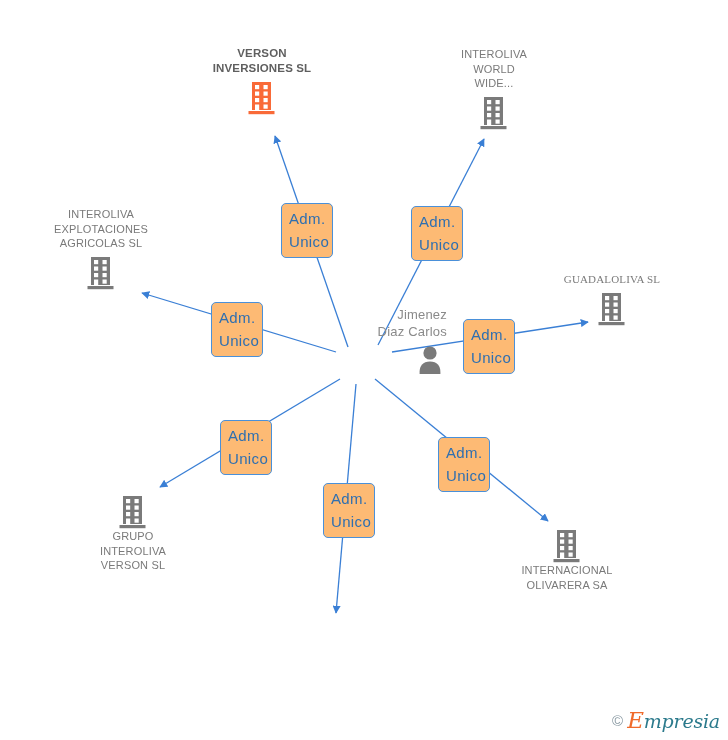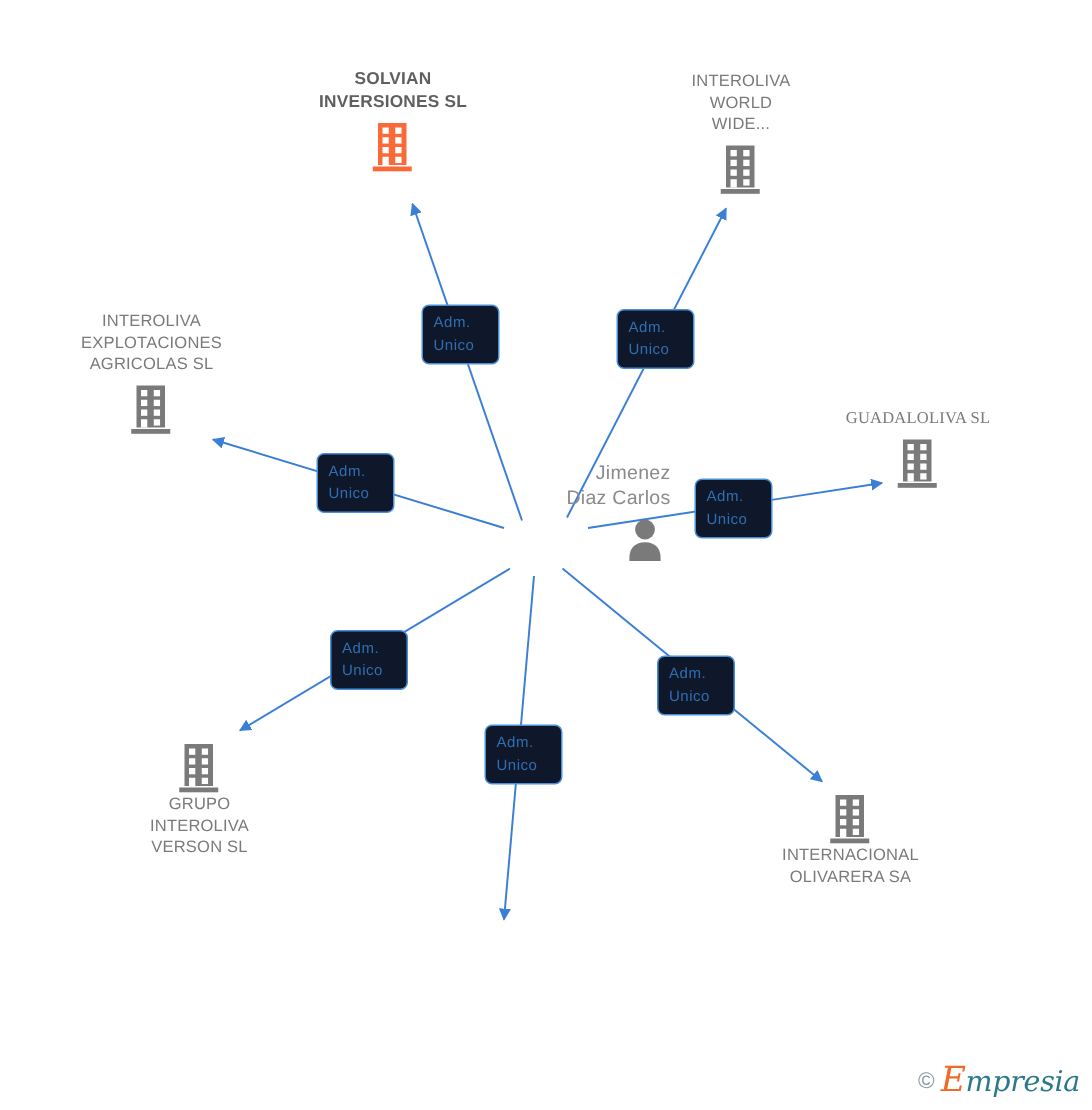--- a/index.html
+++ b/index.html
@@ -72,25 +72,25 @@
     line-height: 1.28;
     white-space: pre-line;
     letter-spacing: .2px;
   }
   #center-node .icon-wrap { display: block; line-height: 0; margin-top: 3px; }
 
   
   .edge-label {
     position: absolute;
     box-sizing: border-box;
-    background: #0f172a;
+    background: #fdba74;
     border: 1.4px solid #4a90d9;
     border-radius: 5px;
     color: #2f6fb0;
-    font-size: 10px;
+    font-size: 15px;
     letter-spacing: .35px;
     line-height: 1.5;
     padding: 4px 6px 4px 7px;
     text-align: left;
     white-space: pre-line;
     width: 52px;
   }
 
   
   #watermark {
@@ -162,21 +162,21 @@
   <div class="edge-label" style="left:220px; top:420px;">Adm.
 Unico</div>
 
   <div class="edge-label" style="left:438px; top:437px;">Adm.
 Unico</div>
 
   <div class="edge-label" style="left:323px; top:483px;">Adm.
 Unico</div>
 
   <div class="node label-top highlight" style="left:262px; top:46px;">
-    <span class="node-label">SOLVIAN
+    <span class="node-label">VERSON
 INVERSIONES SL</span>
     <span class="icon-wrap">
       <svg class="bldg" viewBox="0 0 30 34" xmlns="http://www.w3.org/2000/svg" aria-hidden="true">
         <rect x="5" y="1" width="19" height="28" fill="#f96a38"></rect>
         <rect x="1.5" y="30" width="26" height="3.2" fill="#f96a38"></rect>
         <rect x="8" y="4" width="4.2" height="4.2" fill="#ffffff"></rect>
         <rect x="16.5" y="4" width="4.2" height="4.2" fill="#ffffff"></rect>
         <rect x="8" y="10.5" width="4.2" height="4.2" fill="#ffffff"></rect>
         <rect x="16.5" y="10.5" width="4.2" height="4.2" fill="#ffffff"></rect>
         <rect x="8" y="17" width="4.2" height="4.2" fill="#ffffff"></rect>

